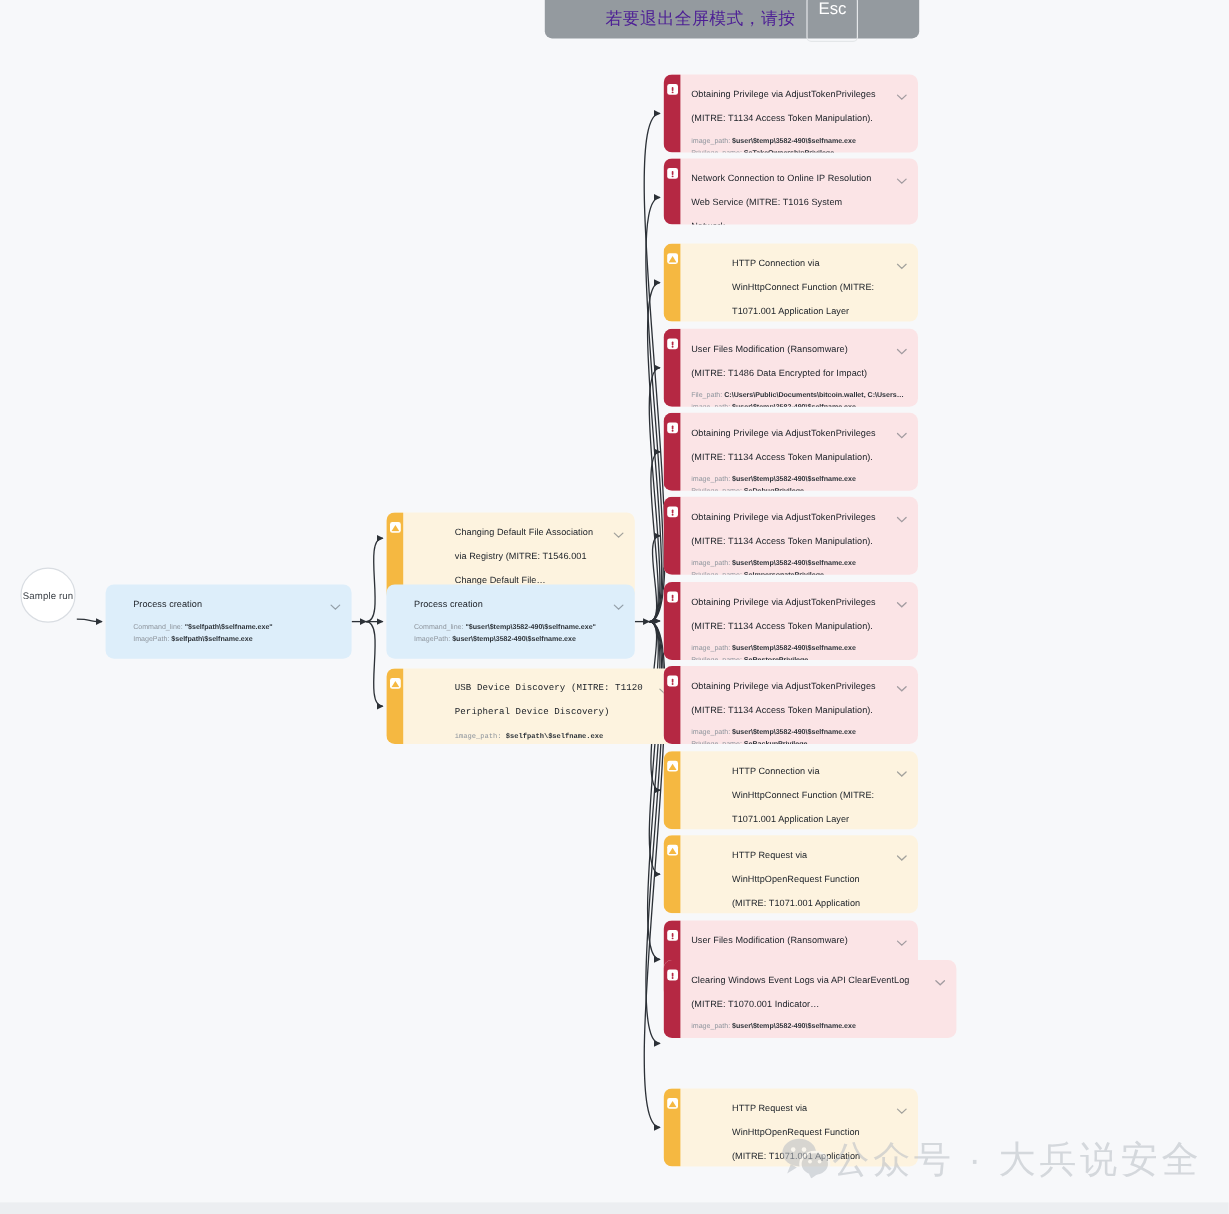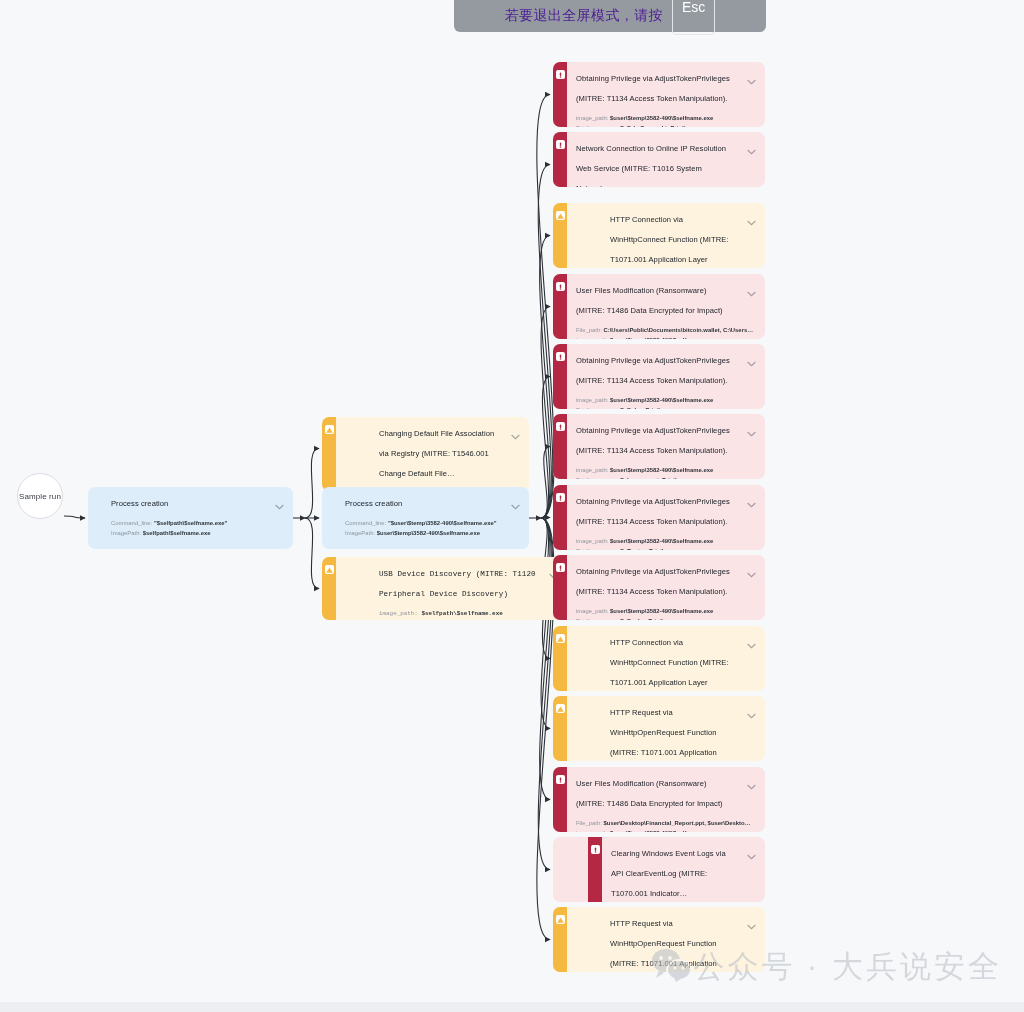--- a/index.html
+++ b/index.html
@@ -222,21 +222,21 @@
           <div class="title">Process creation</div>
           <div class="chevron"><svg viewBox="0 0 10 7">
               <path d="M1 1.4 L5 5.2 L9 1.4" fill="none" stroke="#5a6168" stroke-width="1.2" stroke-linecap="round"></path>
             </svg></div>
           <div class="fields">
             <div class="field"><span>Command_line:</span><span class="fval"> "$selfpath\$selfname.exe"</span></div>
             <div class="field"><span>ImagePath:</span><span class="fval"> $selfpath\$selfname.exe</span></div>
           </div>
         </div>
       </div>
-      <div class="node sev-warning" style="left: 322px; top: 417px; width: 207px; height: 74px;">
+      <div class="node sev-warning" style="left: 322px; top: 427px; width: 207px; height: 74px;">
         <div class="accent">
           <div class="sev-badge">
             <svg width="7" height="6" viewBox="0 0 7 6">
               <path d="M3.5 0.4 L6.8 5.7 L0.2 5.7 z" fill="#f5b841"></path>
             </svg>
           </div>
         </div>
         <div class="body">
           <div class="title">Changing Default File Association via Registry (MITRE: T1546.001 Change Default File…</div>
           <div class="chevron"><svg viewBox="0 0 10 7">
@@ -486,21 +486,21 @@
           <div class="title">User Files Modification (Ransomware) (MITRE: T1486 Data Encrypted for Impact)</div>
           <div class="chevron"><svg viewBox="0 0 10 7">
               <path d="M1 1.4 L5 5.2 L9 1.4" fill="none" stroke="#5a6168" stroke-width="1.2" stroke-linecap="round"></path>
             </svg></div>
           <div class="fields">
             <div class="field"><span>File_path:</span><span class="fval"> $user\Desktop\Financial_Report.ppt, $user\Deskto…</span></div>
             <div class="field"><span>image_path:</span><span class="fval"> $user\$temp\3582-490\$selfname.exe</span></div>
           </div>
         </div>
       </div>
-      <div class="node sev-critical" style="left: 553px; top: 837px; width: 212px; height: 65px; padding-left: 35px;">
+      <div class="node sev-critical" style="left: 553px; top: 800px; width: 244px; height: 65px;">
         <div class="accent">
           <div class="sev-badge">
             <svg width="5" height="6" viewBox="0 0 5 6">
               <rect x="1.8" y="0.6" width="1.4" height="3.3" rx="0.6" fill="#b52843"></rect>
               <circle cx="2.5" cy="5" r="0.8" fill="#b52843"></circle>
             </svg>
           </div>
         </div>
         <div class="body">
           <div class="title">Clearing Windows Event Logs via API ClearEventLog (MITRE: T1070.001 Indicator…</div>

